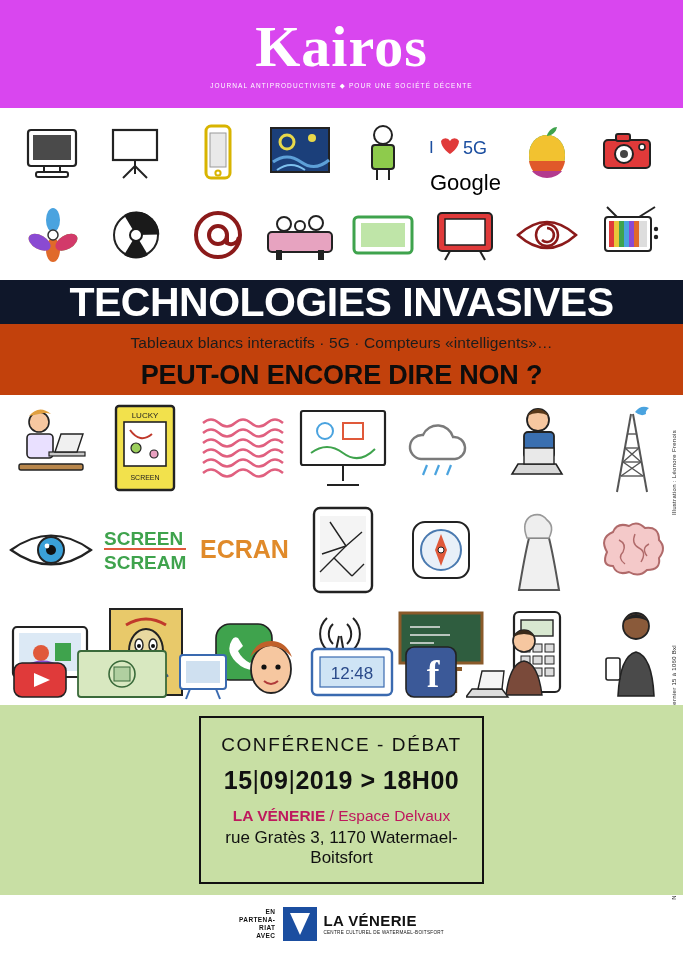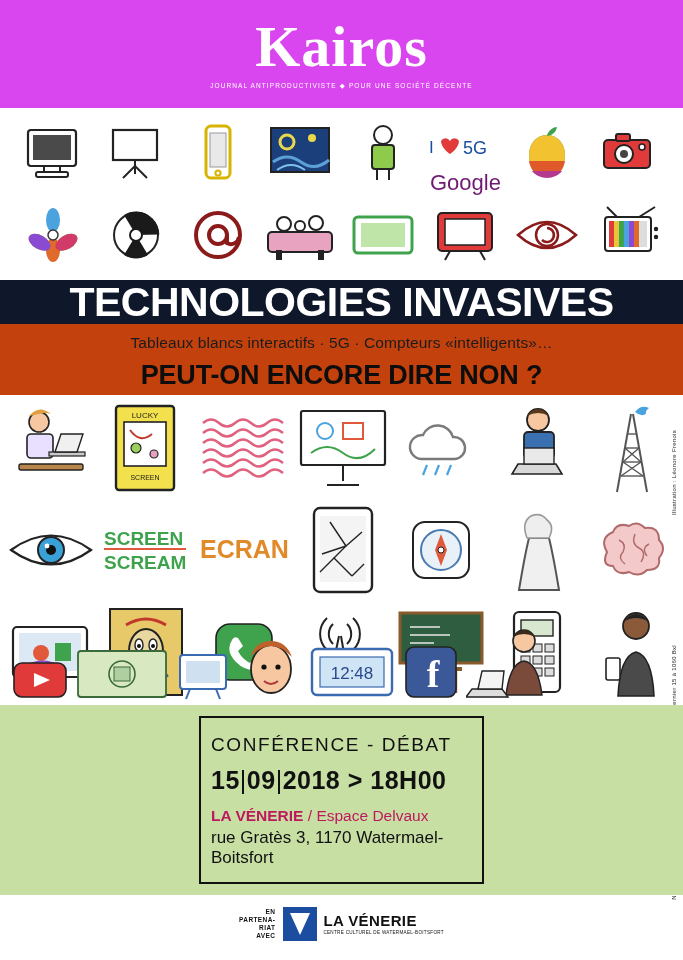--- a/index.html
+++ b/index.html
@@ -149,21 +149,21 @@
     position: relative;
     display: flex;
     align-items: center;
     justify-content: center;
   }
   .event-box {
     border: 2px solid #111;
     background: #c8dfa4;
     width: 285px;
     padding: 16px 10px 14px 10px;
-    text-align: left;
+    text-align: center;
     box-sizing: border-box;
   }
   .event-title {
     font-size: 19px;
     letter-spacing: 1.6px;
     color: #111;
   }
   .event-date {
     font-size: 25px;
     font-weight: bold;
@@ -400,21 +400,21 @@
         <rect x="37" y="16" width="5" height="26" fill="#e06a2a"></rect>
         <rect x="42" y="16" width="8" height="26" fill="#dddddd"></rect>
         <line x1="20" y1="12" x2="10" y2="2" stroke="#222" stroke-width="2"></line>
         <line x1="42" y1="12" x2="58" y2="2" stroke="#222" stroke-width="2"></line>
         <circle cx="59" cy="24" r="2.2" fill="#222"></circle>
         <circle cx="59" cy="32" r="2.2" fill="#222"></circle>
       </svg>
     </div>
 
   </div>
-  <div style="position:absolute; left:430px; top:62px; font-family:'Liberation Sans',sans-serif; font-size:22px; color:#701a75;">Google</div>
+  <div style="position:absolute; left:430px; top:62px; font-family:'Liberation Sans',sans-serif; font-size:22px; color:#000000;">Google</div>
 </div>
 
 <div class="banner">
   <div class="banner-text">TECHNOLOGIES INVASIVES</div>
 </div>
 
 <div class="subtitle-wrap">
   <div class="kicker">Tableaux blancs interactifs · 5G · Compteurs «intelligents»…</div>
   <div class="headline">PEUT-ON ENCORE DIRE NON ?</div>
 </div>
@@ -700,21 +700,21 @@
 <div class="side-credits">
   <div class="vtext top">Illustration : Léonore Frenois</div>
   <div class="vtext mid">Édit. resp. : ASBL Kairos rue Fernand Bernier 15 à 1060 Bxl</div>
   <div class="vtext bot">Ne pas jeter sur la voie publique</div>
 </div>
 
 <div class="bottom">
   <div class="event-box">
     <div class="event-title">CONFÉRENCE - DÉBAT</div>
     <div class="event-date">
-      <span>15</span><span class="sep">|</span><span>09</span><span class="sep">|</span><span>2018</span>
+      <span>15</span><span class="sep">|</span><span>09</span><span class="sep">|</span><span>2019</span>
       <span>&gt;</span>
       <span>18H00</span>
     </div>
     <div class="event-venue">
       <b>LA VÉNERIE</b>
       <span>/ Espace Delvaux</span>
     </div>
     <div class="event-address">rue Gratès 3, 1170 Watermael-Boitsfort</div>
   </div>
 </div>

